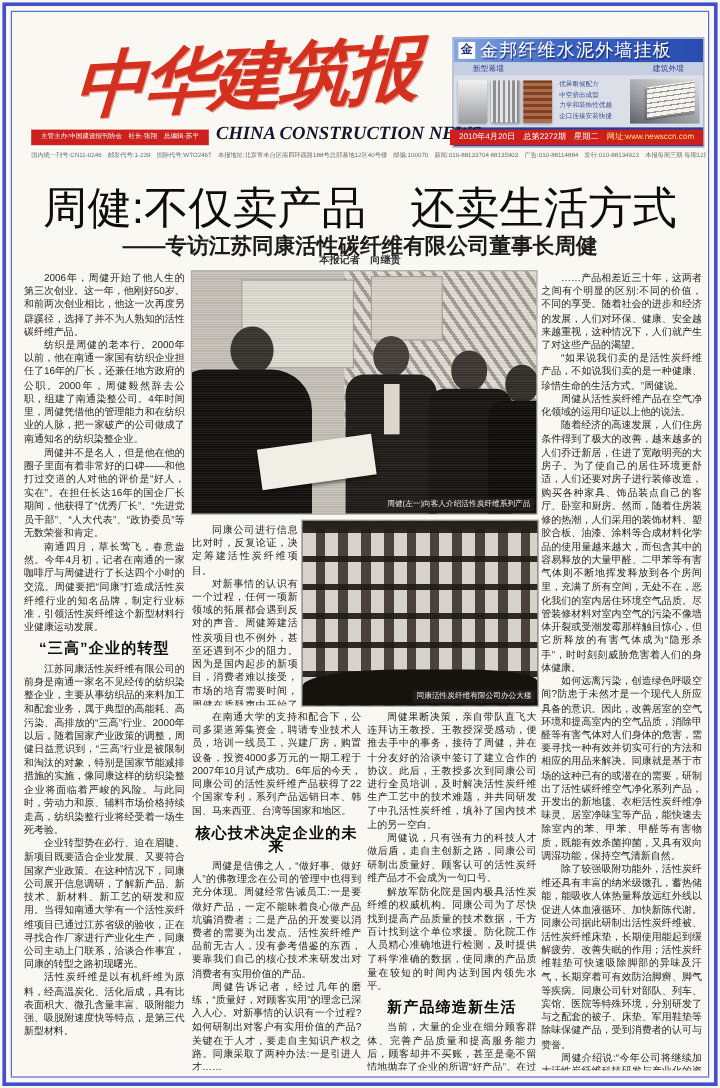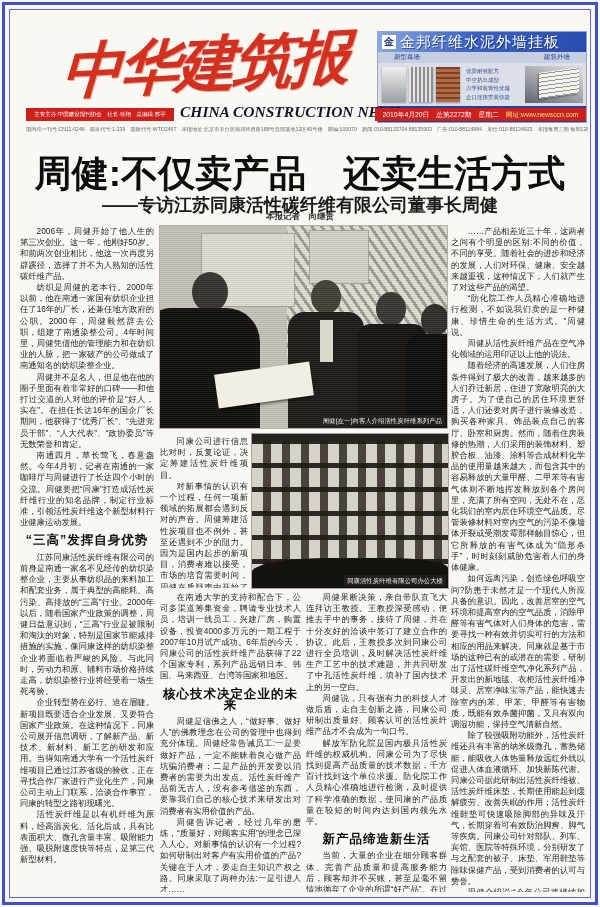--- a/index.html
+++ b/index.html
@@ -49,21 +49,21 @@
   .banner-english{position:absolute;left:154px;top:-2px;width:218px;color:#15152e;font-size:15.5px;
       font-weight:bold;font-style:italic;font-family:"Liberation Serif",serif;white-space:nowrap;}
   .banner-right{position:absolute;left:349px;top:3px;width:211px;height:13px;background:#cd1f1c;
       color:#fff;font-size:6.8px;line-height:13px;text-align:center;white-space:nowrap;overflow:hidden;}
   .banner-right .url{color:#ffe27a;}
   .info-line{position:absolute;left:26px;top:126px;width:562px;font-size:5.2px;color:#6a6a6a;
       white-space:nowrap;overflow:hidden;}
 
   
   .headline{position:absolute;left:12px;top:149px;width:576px;text-align:center;font-size:37px;
-      font-weight:700;color:#0d0d0d;letter-spacing:0;white-space:nowrap;}
+      font-weight:400;color:#0d0d0d;letter-spacing:0;white-space:nowrap;}
   .subheadline{position:absolute;left:12px;top:193px;width:576px;text-align:center;font-size:18px;
       font-weight:bold;color:#1c1c1c;}
   .byline{position:absolute;left:12px;top:211px;width:576px;text-align:center;font-size:8.5px;
       font-weight:bold;color:#333;}
 
   
   .col{position:absolute;font-size:8.3px;line-height:11.2px;color:#262626;text-align:justify;
       overflow:hidden;}
   .col p{margin:0;text-indent:2em;}
   .col .sec{font-size:12.5px;font-weight:bold;text-align:center;text-indent:0;
@@ -186,21 +186,21 @@
     <div class="roofband"></div>
     <div class="bushes"></div>
     <div class="ph-cap">同康活性炭纤维有限公司办公大楼</div>
   </div>
 
   <div class="col" id="col1">
     <p>2006年，周健开始了他人生的第三次创业。这一年，他刚好50岁。和前两次创业相比，他这一次再度另辟蹊径，选择了并不为人熟知的活性碳纤维产品。</p>
     <p>纺织是周健的老本行。2000年以前，他在南通一家国有纺织企业担任了16年的厂长，还兼任地方政府的公职。2000年，周健毅然辞去公职，组建了南通染整公司。4年时间里，周健凭借他的管理能力和在纺织业的人脉，把一家破产的公司做成了南通知名的纺织染整企业。</p>
     <p>周健并不是名人，但是他在他的圈子里面有着非常好的口碑——和他打过交道的人对他的评价是“好人，实在”。在担任长达16年的国企厂长期间，他获得了“优秀厂长”、“先进党员干部”、“人大代表”、“政协委员”等无数荣誉和肯定。</p>
     <p>南通四月，草长莺飞，春意盎然。今年4月初，记者在南通的一家咖啡厅与周健进行了长达四个小时的交流。周健要把“同康”打造成活性炭纤维行业的知名品牌，制定行业标准，引领活性炭纤维这个新型材料行业健康运动发展。</p>
-    <p class="sec">“三高”发挥自身优势</p>
+    <p class="sec">“三高”企业的转型</p>
     <p>江苏同康活性炭纤维有限公司的前身是南通一家名不见经传的纺织染整企业，主要从事纺织品的来料加工和配套业务，属于典型的高能耗、高污染、高排放的“三高”行业。2000年以后，随着国家产业政策的调整，周健日益意识到，“三高”行业是被限制和淘汰的对象，特别是国家节能减排措施的实施，像同康这样的纺织染整企业将面临着严峻的风险。与此同时，劳动力和原、辅料市场价格持续走高，纺织染整行业将经受着一场生死考验。</p>
     <p>企业转型势在必行、迫在眉睫。新项目既要适合企业发展、又要符合国家产业政策。在这种情况下，同康公司展开信息调研，了解新产品、新技术、新材料、新工艺的研发和应用。当得知南通大学有一个活性炭纤维项目已通过江苏省级的验收，正在寻找合作厂家进行产业化生产，同康公司主动上门联系，洽谈合作事宜，同康的转型之路初现曙光。</p>
     <p>活性炭纤维是以有机纤维为原料，经高温炭化、活化后成，具有比表面积大、微孔含量丰富、吸附能力强、吸脱附速度快等特点，是第三代新型材料。</p>
   </div>
 
   <div class="col" id="col2a">
     <p>同康公司进行信息比对时，反复论证，决定筹建活性炭纤维项目。</p>
     <p>对新事情的认识有一个过程，任何一项新领域的拓展都会遇到反对的声音。周健筹建活性炭项目也不例外，甚至还遇到不少的阻力。因为是国内起步的新项目，消费者难以接受，市场的培育需要时间，周健在质疑声中开始了他人生的第三次创业。</p>
   </div>
 
@@ -214,20 +214,20 @@
   <div class="col" id="col3b">
     <p>周健果断决策，亲自带队直飞大连拜访王教授。王教授深受感动，便推去手中的事务，接待了周健，并在十分友好的洽谈中签订了建立合作的协议。此后，王教授多次到同康公司进行全员培训，及时解决活性炭纤维生产工艺中的技术难题，并共同研发了中孔活性炭纤维，填补了国内技术上的另一空白。</p>
     <p>周健说，只有强有力的科技人才做后盾，走自主创新之路，同康公司研制出质量好、顾客认可的活性炭纤维产品才不会成为一句口号。</p>
     <p>解放军防化院是国内极具活性炭纤维的权威机构。同康公司为了尽快找到提高产品质量的技术数据，千方百计找到这个单位求援。防化院工作人员精心准确地进行检测，及时提供了科学准确的数据，使同康的产品质量在较短的时间内达到国内领先水平。</p>
     <p class="sec">新产品缔造新生活</p>
     <p>当前，大量的企业在细分顾客群体、完善产品质量和提高服务能力后，顾客却并不买账，甚至是毫不留情地抛弃了企业的所谓“好产品”。在过去，企业通常会基于产品的成本和价格来竞争，原因是产品的相似和同质状况越来越严重。但是，企业如果基于个性化生活方式作为解决方案，不但避免了产品相似或同质，而且还会走出低成本竞争的怪圈。这个时候，顾客也不再为成本与质量所计较，此时的顾客消费心理是:只要你能满足我的个性消费、能让我快乐、健康，我并不十分在意价格。</p>
   </div>
 
   <div class="col" id="col4">
     <p>……产品相差近三十年，这两者之间有个明显的区别:不同的价值，不同的享受。随着社会的进步和经济的发展，人们对环保、健康、安全越来越重视，这种情况下，人们就产生了对这些产品的渴望。</p>
-    <p>“防化院工作人员精心准确地进行检测，不如说我们卖的是一种健康、珍惜生命的生活方式。”周健说。</p>
+    <p>“如果说我们卖的是活性炭纤维产品，不如说我们卖的是一种健康、珍惜生命的生活方式。”周健说。</p>
     <p>周健从活性炭纤维产品在空气净化领域的运用印证以上他的说法。</p>
     <p>随着经济的高速发展，人们住房条件得到了极大的改善，越来越多的人们乔迁新居，住进了宽敞明亮的大房子。为了使自己的居住环境更舒适，人们还要对房子进行装修改造，购买各种家具、饰品装点自己的客厅、卧室和厨房。然而，随着住房装修的热潮，人们采用的装饰材料、塑胶合板、油漆、涂料等合成材料化学品的使用量越来越大，而包含其中的容易释放的大量甲醛、二甲苯等有害气体则不断地挥发释放到各个房间里，充满了所有空间，无处不在，恶化我们的室内居住环境空气品质。尽管装修材料对室内空气的污染不像墙体开裂或受潮发霉那样触目惊心，但它所释放的有害气体成为“隐形杀手”，时时刻刻威胁危害着人们的身体健康。</p>
     <p>如何远离污染，创造绿色呼吸空间?防患于未然才是一个现代人所应具备的意识。因此，改善居室的空气环境和提高室内的空气品质，消除甲醛等有害气体对人们身体的危害，需要寻找一种有效并切实可行的方法和相应的用品来解决。同康就是基于市场的这种已有的或潜在的需要，研制出了活性碳纤维空气净化系列产品，开发出的新地毯、衣柜活性炭纤维净味灵、居室净味宝等产品，能快速去除室内的苯、甲苯、甲醛等有害物质，既能有效杀菌抑菌，又具有双向调湿功能，保持空气清新自然。</p>
     <p>除了较强吸附功能外，活性炭纤维还具有丰富的纳米级微孔，蓄热储能，能吸收人体热量释放远红外线以促进人体血液循环、加快新陈代谢。同康公司据此研制出活性炭纤维被、活性炭纤维床垫，长期使用能起到缓解疲劳、改善失眠的作用；活性炭纤维鞋垫可快速吸除脚部的异味及汗气，长期穿着可有效防治脚癣、脚气等疾病。同康公司针对部队、列车、宾馆、医院等特殊环境，分别研发了与之配套的被子、床垫、军用鞋垫等除味保健产品，受到消费者的认可与赞誉。</p>
     <p>周健介绍说:“今年公司将继续加大活性炭纤维科技研发与产业化的资金与人才的投入，充分利用院校和科研所的技术资源，发挥自身优势，坚持科技创新，优化产品结构，围绕人的舒适、健康、安全做文章……”</p>
   </div>
 </div>
 
 </body></html>

